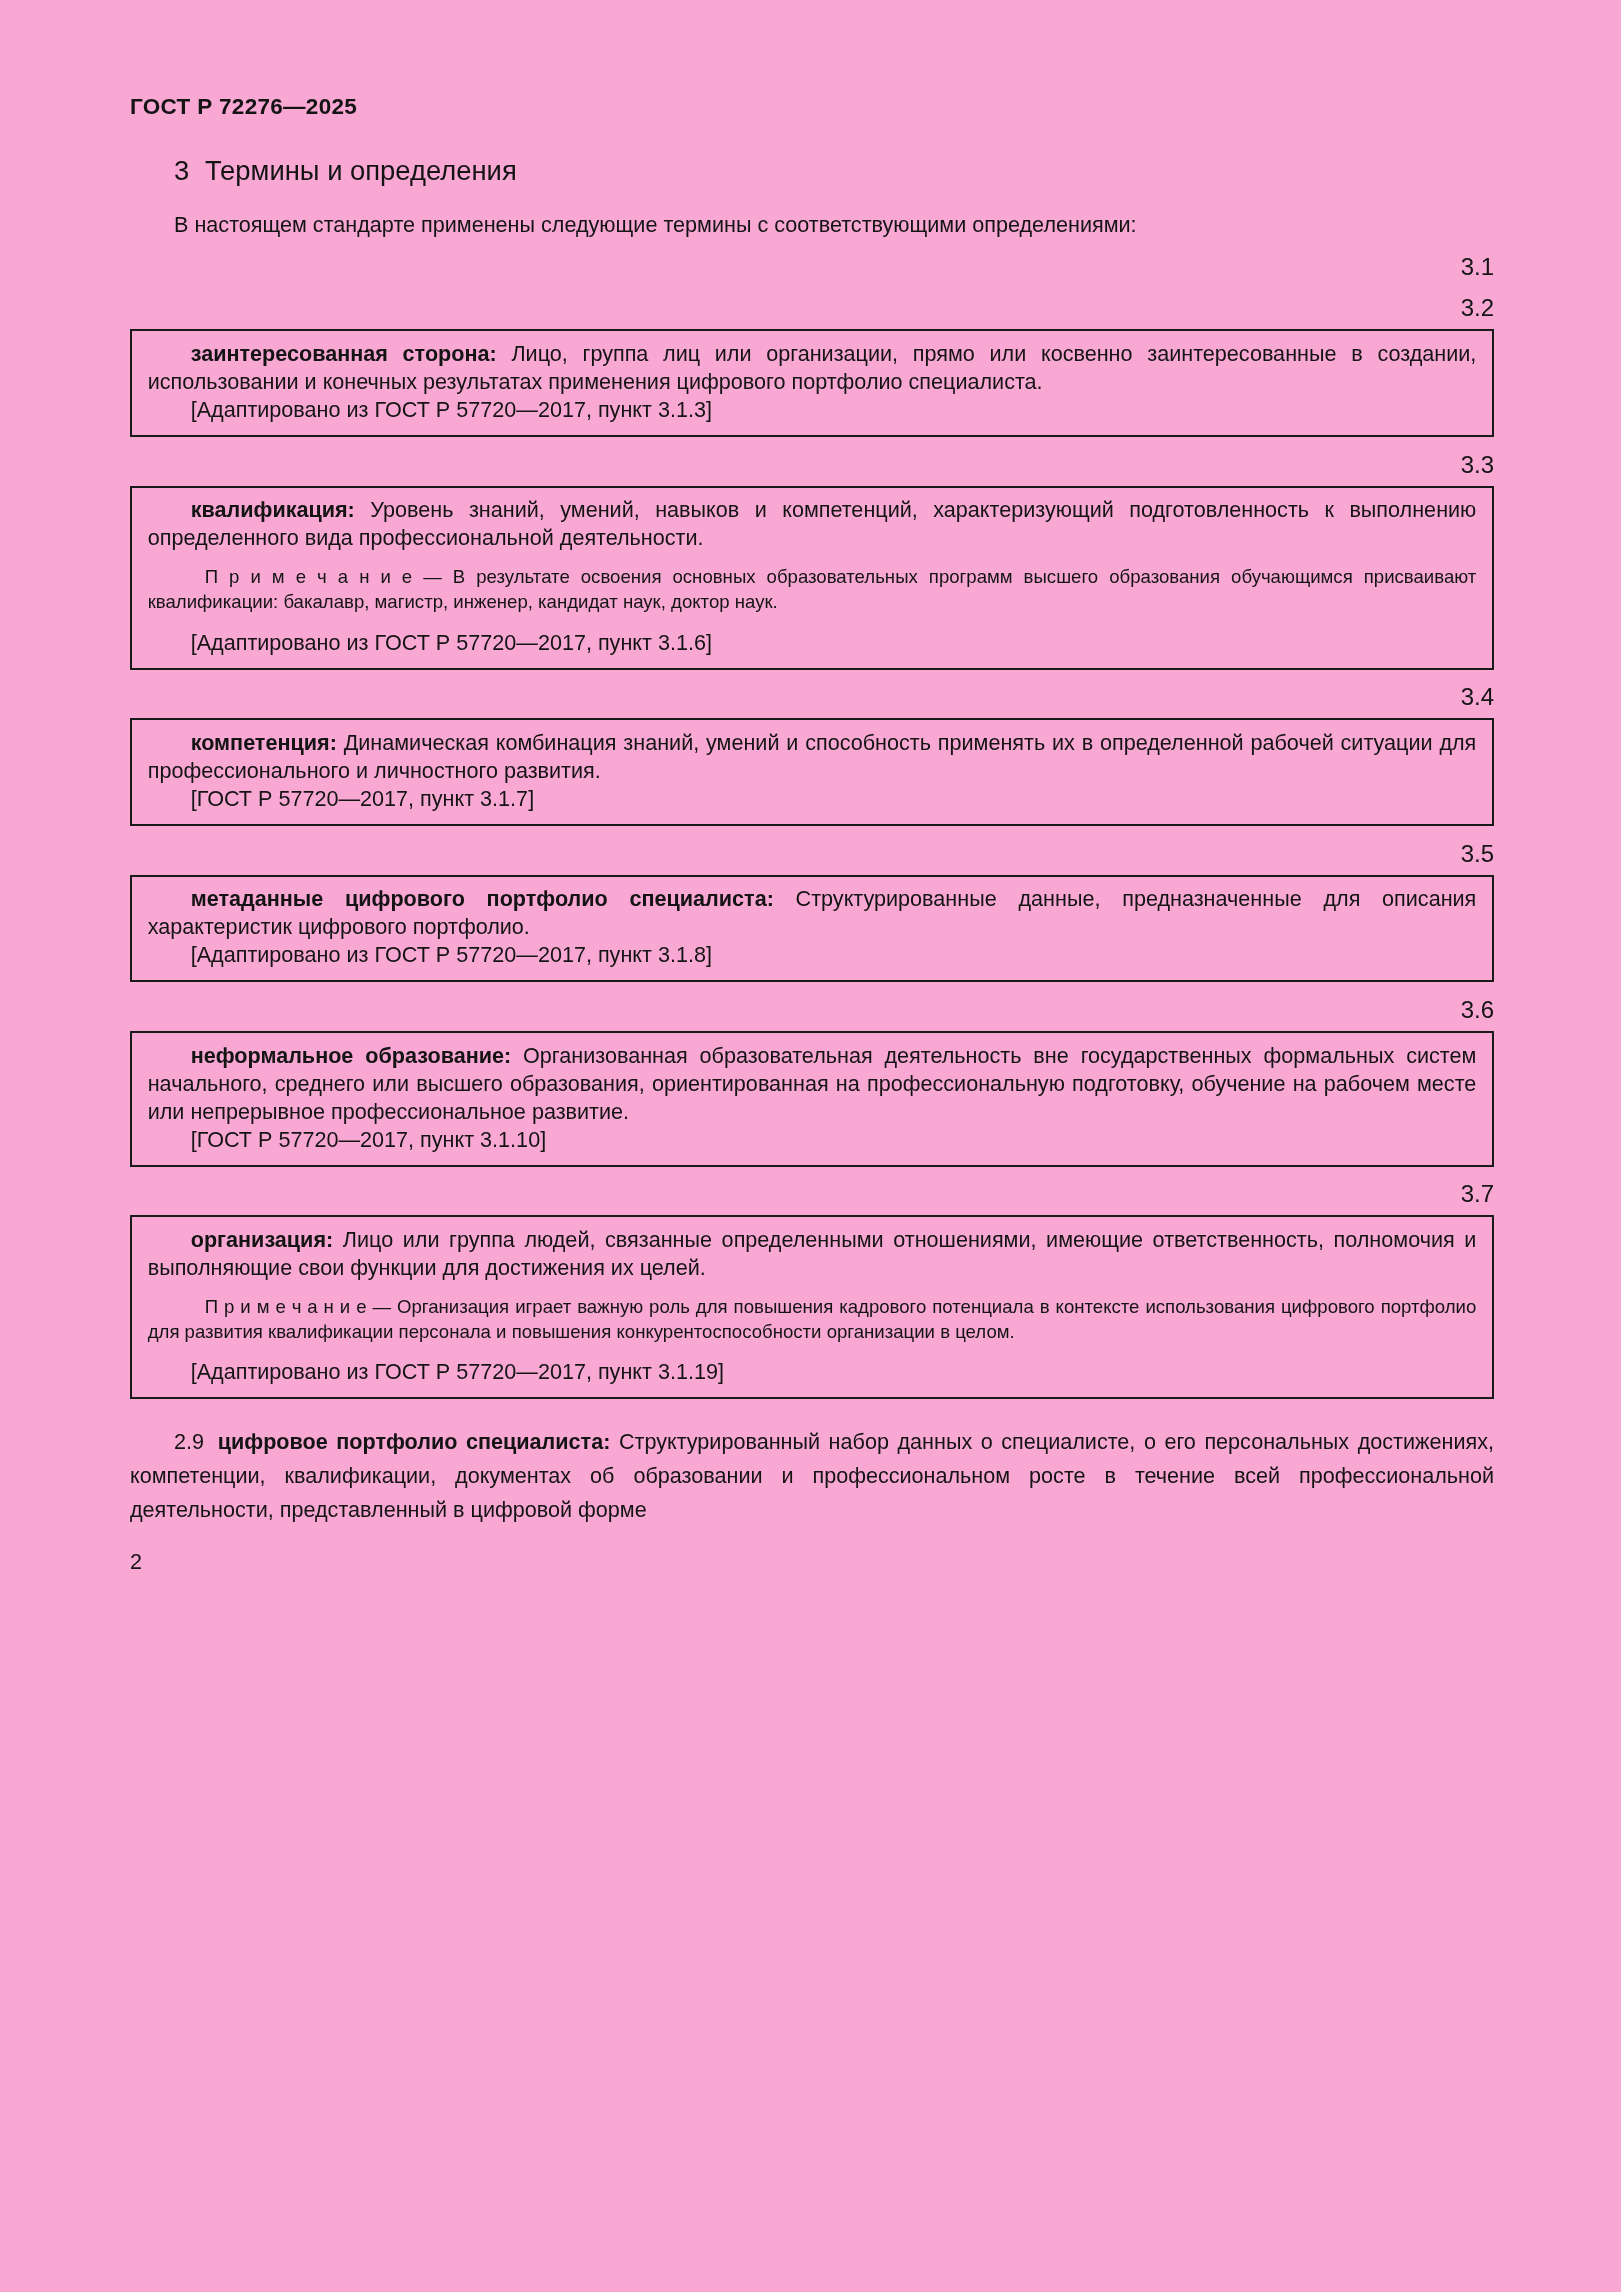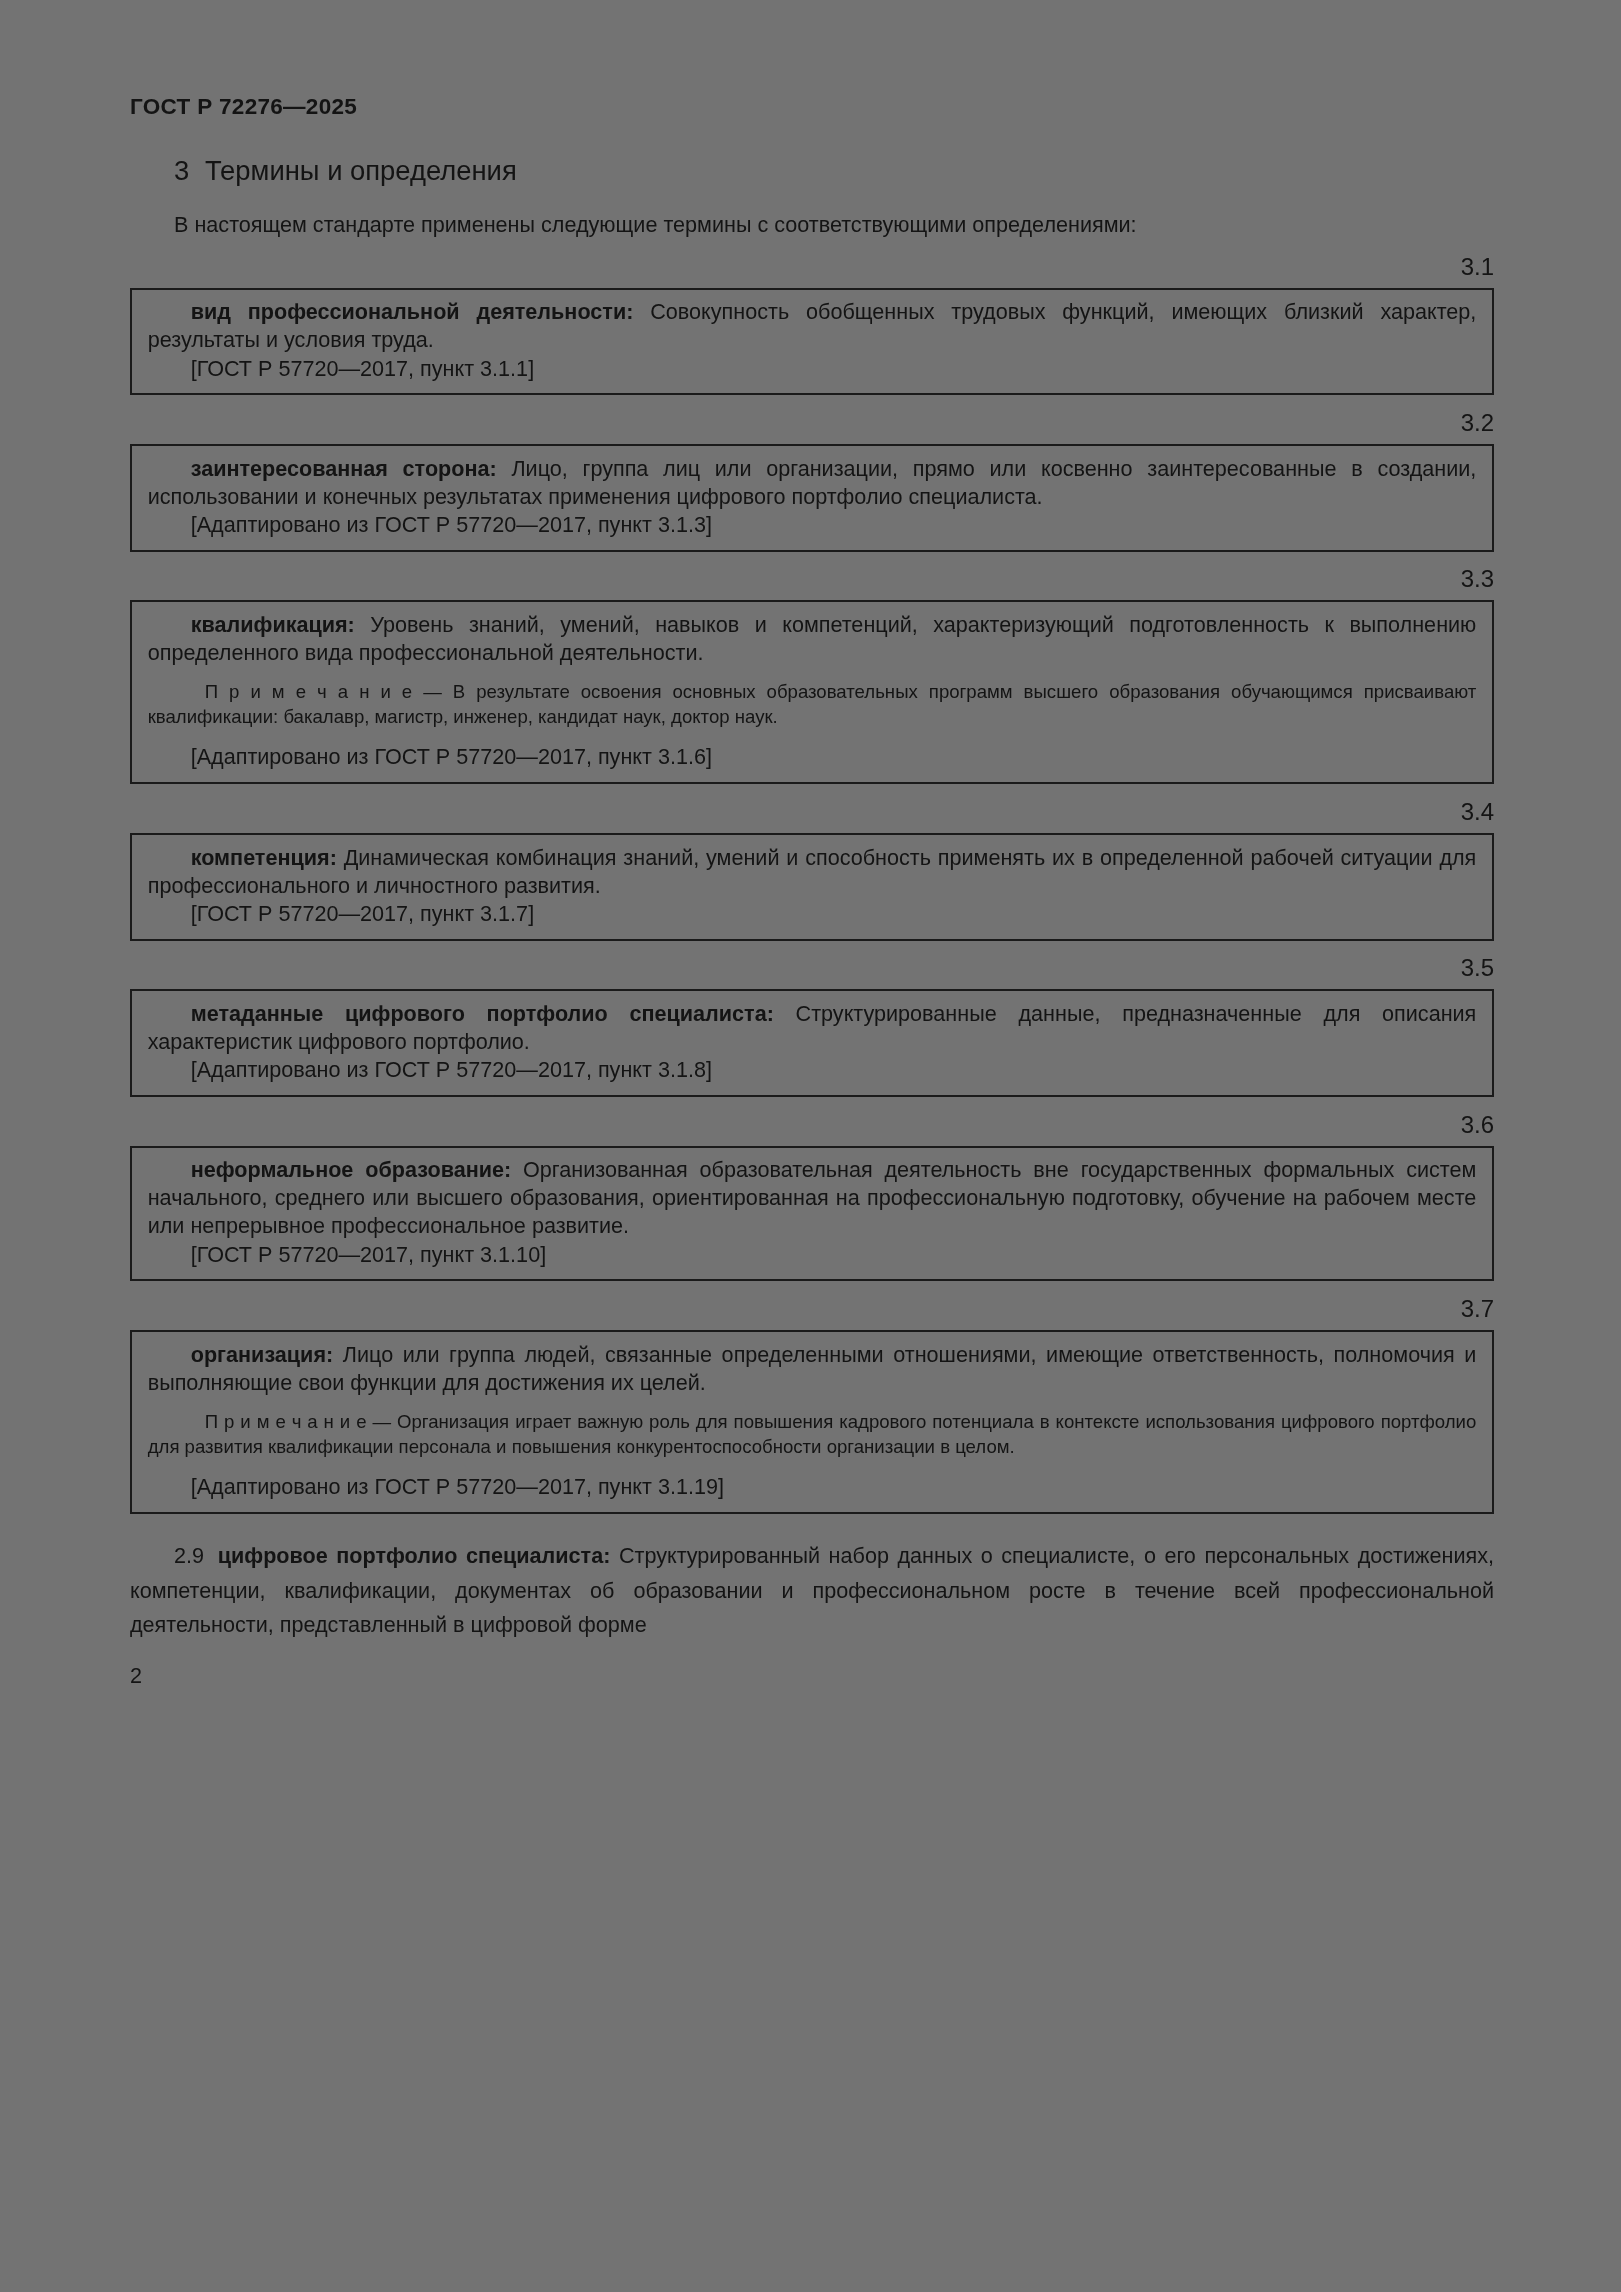--- a/index.html
+++ b/index.html
@@ -3,21 +3,21 @@
 <meta charset="utf-8">
 <style>
   html, body {
     margin: 0;
     padding: 0;
     background: #ffffff;
   }
   .page {
     width: 1621px;
     height: 2293px;
-    background: #737373;
+    background: #f9a8d4;
     color: #141414;
     font-family: "Liberation Sans", "DejaVu Sans", sans-serif;
     box-sizing: border-box;
     padding: 94px 127px 0 130px;
     position: relative;
     overflow: hidden;
     hyphens: auto;
   }
   .doc-header {
     font-size: 22.5px;
@@ -87,24 +87,20 @@
 <div class="page">
 
   <div class="doc-header">ГОСТ Р 72276—2025</div>
 
   <h1 class="section-title"><span class="sec-num">3</span><span>Термины и определения</span></h1>
 
   <p class="intro">В настоящем стандарте применены следующие термины с соответствующими определениями:</p>
 
   <div>
     <div class="term-number">3.1</div>
-    <div class="term-box">
-      <p class="para"><b class="term-name">вид профессиональной деятельности:</b> <span>Совокупность обобщенных трудовых функций, имеющих близкий характер, результаты и условия труда.</span></p>
-      <p class="source">[ГОСТ Р 57720—2017, пункт 3.1.1]</p>
-    </div>
   </div>
 
   <div>
     <div class="term-number">3.2</div>
     <div class="term-box">
       <p class="para"><b class="term-name">заинтересованная сторона:</b> <span>Лицо, группа лиц или организации, прямо или косвенно заинтересованные в создании, использовании и конечных результатах применения цифрового портфолио специалиста.</span></p>
       <p class="source">[Адаптировано из ГОСТ Р 57720—2017, пункт 3.1.3]</p>
     </div>
   </div>
 

